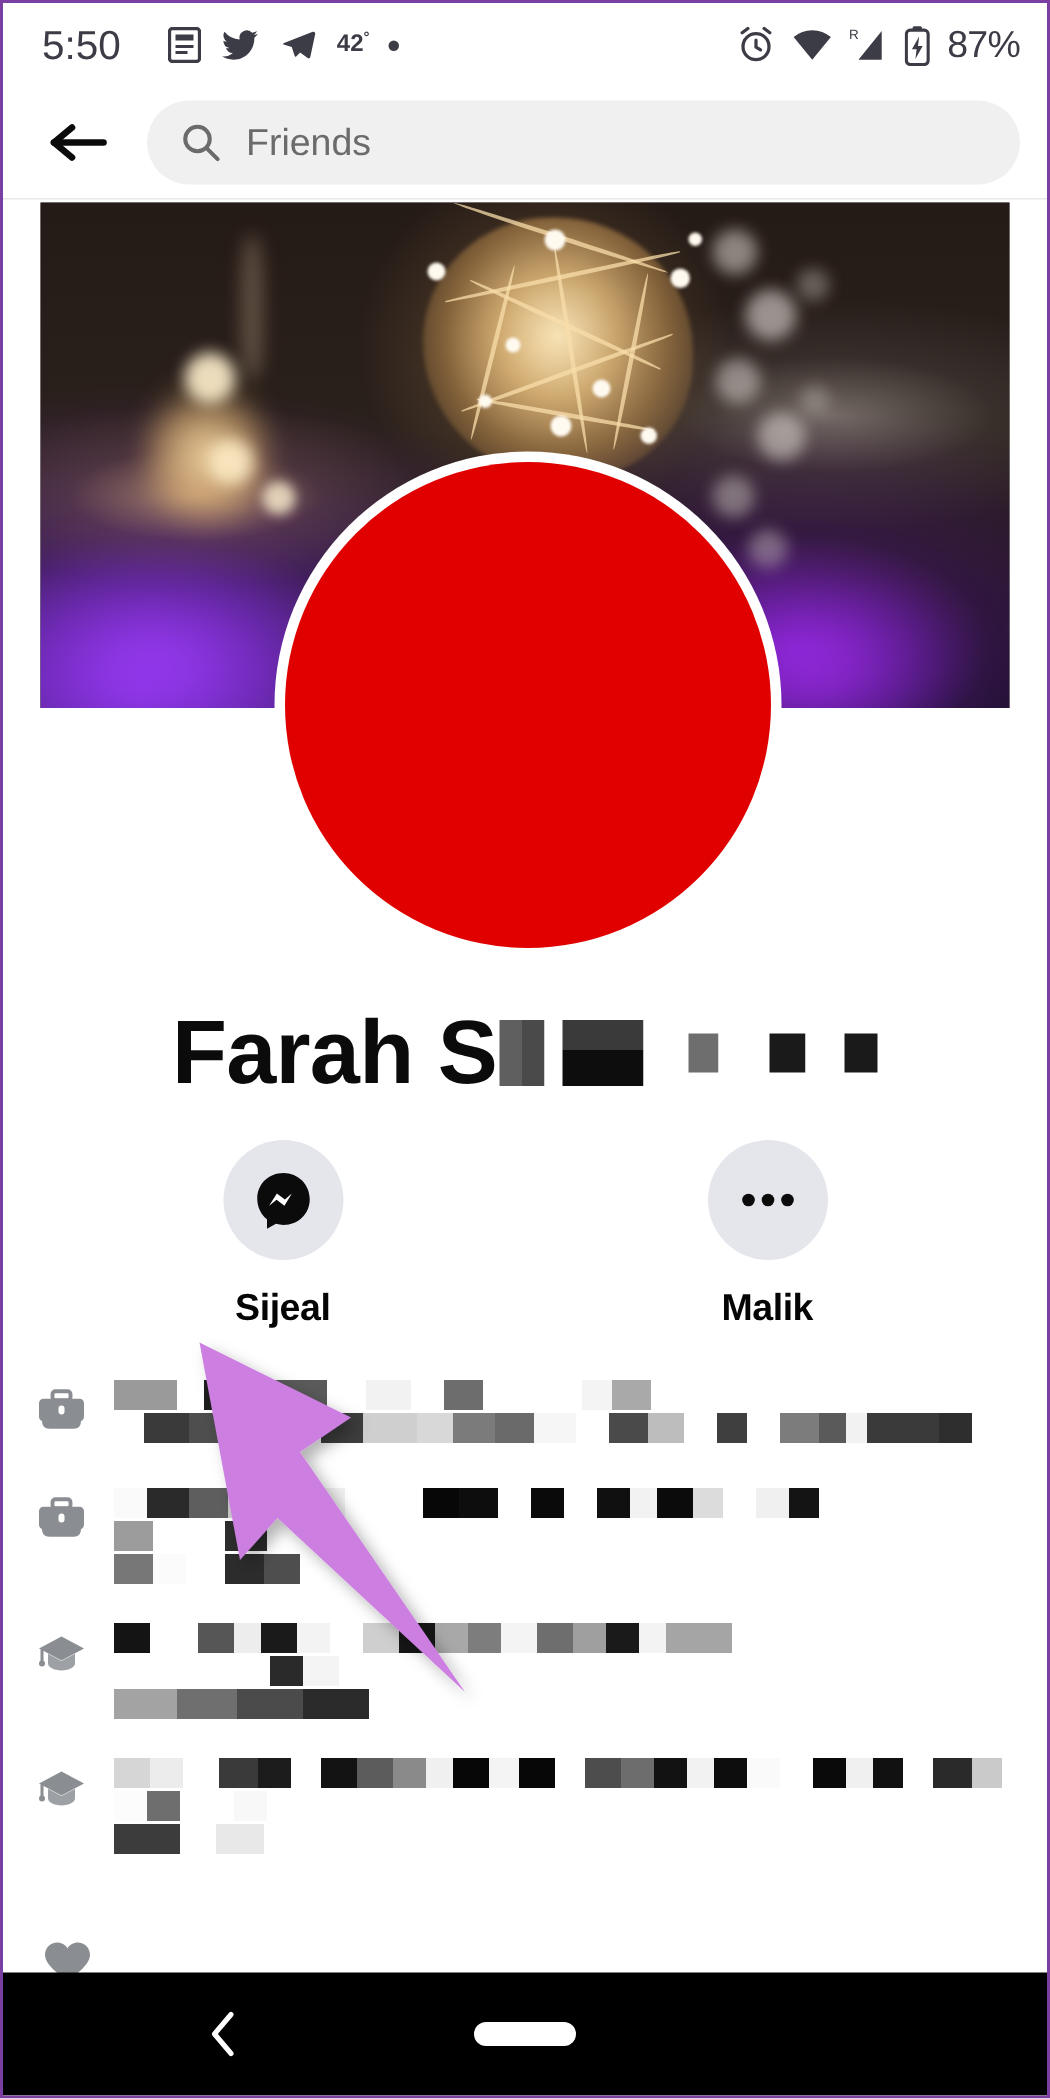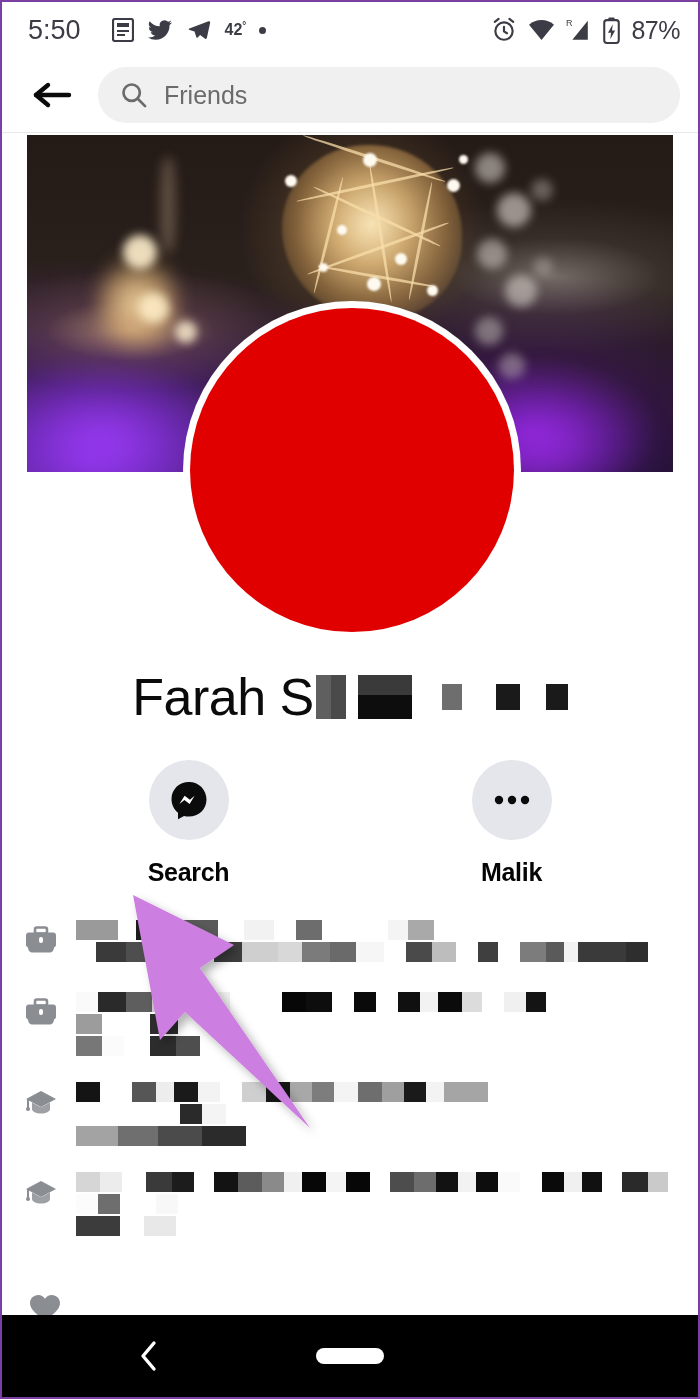--- a/index.html
+++ b/index.html
@@ -114,21 +114,21 @@
     background: #e00000;
   }
 
   
   .name-row {
     position: absolute; top: 665px; left: 0;
     width: 696px;
     display: flex; align-items: center; justify-content: center;
   }
   .name-text {
-    font-size: 52px; font-weight: 400; color: #0b0b0b;
+    font-size: 60px; font-weight: 700; color: #0b0b0b;
     letter-spacing: -0.5px; white-space: nowrap;
   }
   .px { display: inline-block; vertical-align: middle; }
 
   
   .actions {
     position: absolute; top: 758px; left: 25px;
     width: 646px; height: 130px;
     display: flex;
   }
@@ -343,21 +343,21 @@
 
     <div class="action">
       <div class="action-circle circ-gray">
         <span class="icn">
           <svg width="42" height="42" viewBox="0 0 42 42">
             <path d="M21 3C11.2 3 3.5 10.3 3.5 20.1c0 5.6 2.5 10.5 6.5 13.7v6.4l6-3.3c1.6.4 3.3.7 5 .7 9.8 0 17.5-7.3 17.5-17.1S30.8 3 21 3z" fill="#0b0b0b"></path>
             <path d="M11.4 24.9 16.6 16.7l5.3 4 4.7-4-5 8.2-5.2-4z" fill="#ffffff"></path>
           </svg>
         </span>
       </div>
-      <span class="action-label lbl-dark">Search</span>
+      <span class="action-label lbl-dark">Sijeal</span>
     </div>
 
     <div class="action">
       <div class="action-circle circ-gray">
         <span class="icn">
           <svg width="36" height="12" viewBox="0 0 36 12">
             <circle cx="5" cy="6" r="4.2" fill="#0b0b0b"></circle>
             <circle cx="18" cy="6" r="4.2" fill="#0b0b0b"></circle>
             <circle cx="31" cy="6" r="4.2" fill="#0b0b0b"></circle>
           </svg>

